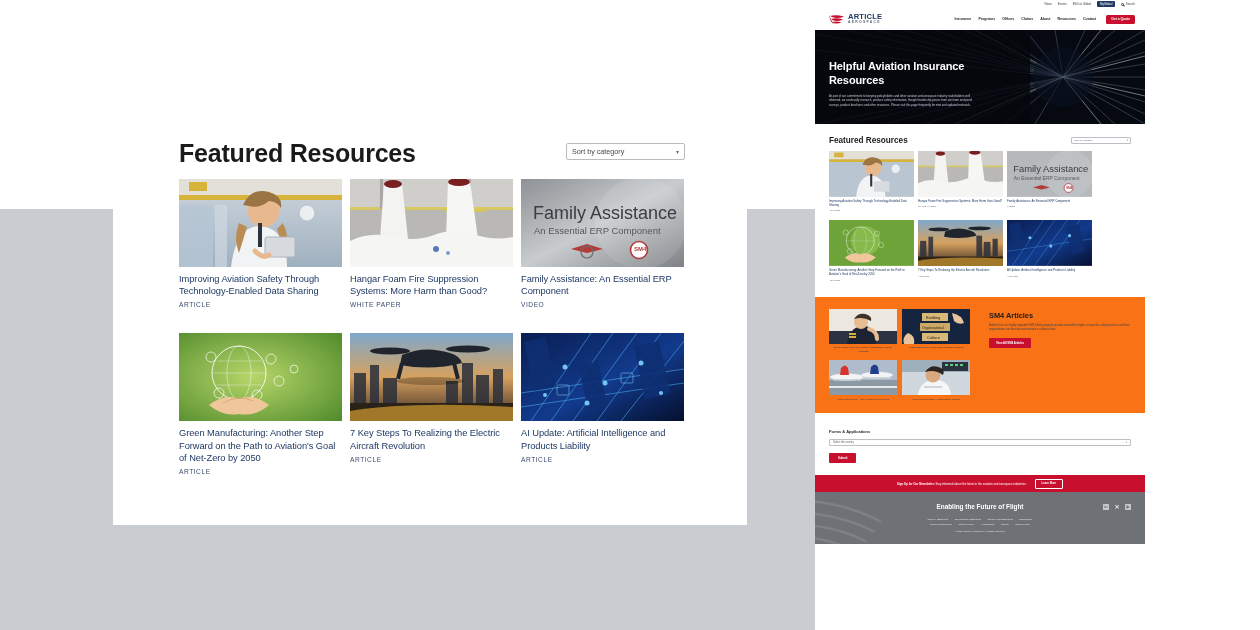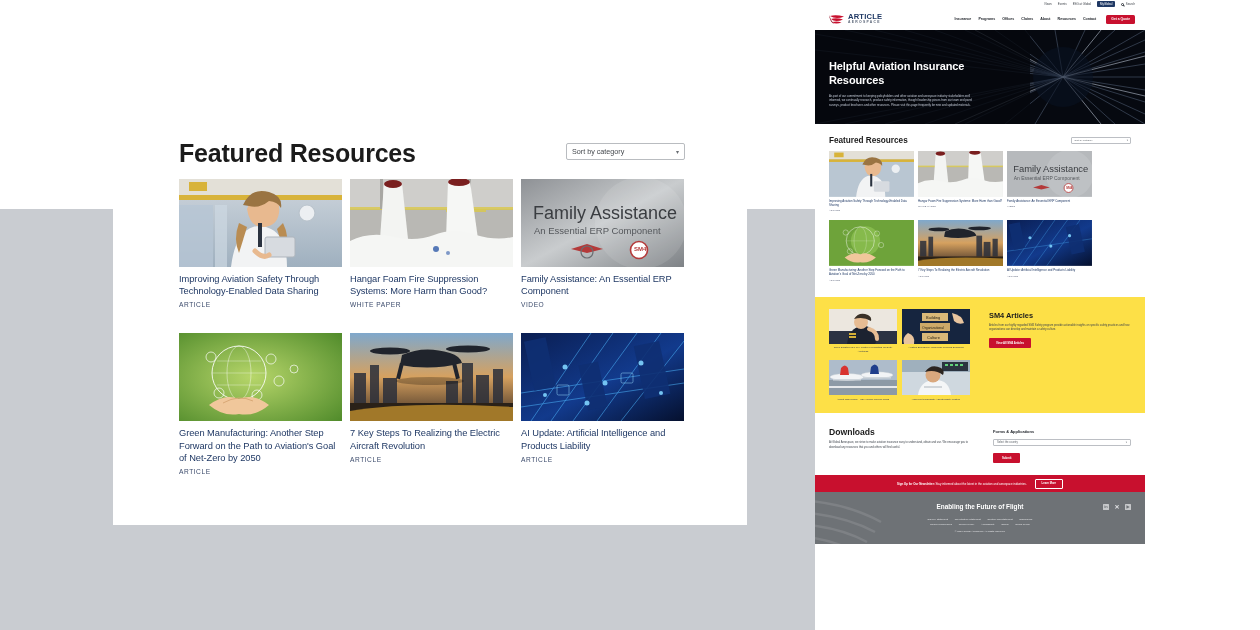--- a/index.html
+++ b/index.html
@@ -140,21 +140,21 @@
   .mini-grid { margin-top: 6px; display: flex; gap: 4px; }
   .mini-cell { width: 85px; }
   .mini-thumb { width: 85px; height: 46px; overflow: hidden; position: relative; }
   .mini-cap {
     margin-top: 3px; font-size: 2.9px; line-height: 1.35; color: #1f3864;
   }
   .mini-kind { margin-top: 1.5px; font-size: 2.2px; letter-spacing: .3px; color: #47506a; }
   .mini-row2 { margin-top: 9px; }
 
   
-  .sm4 { background: #fde047; padding: 12px 14px; display: flex; gap: 12px; }
+  .sm4 { background: #f97316; padding: 12px 14px; display: flex; gap: 12px; }
   .sm4-thumbs { width: 148px; }
   .sm4-row { display: flex; gap: 5px; }
   .sm4-row + .sm4-row { margin-top: 7px; }
   .sm4-item { width: 68px; }
   .sm4-img { width: 68px; height: 35px; overflow: hidden; position: relative; }
   .sm4-cap {
     margin-top: 2.5px; font-size: 2.5px; line-height: 1.4; color: #2b3550;
     text-align: center;
   }
   .sm4-right { flex: 1; padding-top: 2px; }
@@ -755,24 +755,20 @@
     </div>
 
     <div class="sm4-right">
       <div class="sm4-title">SM4 Articles</div>
       <div class="sm4-p">Articles from our highly regarded SM4 Safety program provide actionable insights on specific safety practices and how organizations can develop and maintain a safety culture.</div>
       <div class="btn-sm4">View All SM4 Articles</div>
     </div>
   </div>
 
   <div class="dl">
-    <div class="dl-left">
-      <div class="dl-title">Downloads</div>
-      <div class="dl-p">At Global Aerospace, we strive to make aviation insurance easy to understand, obtain and use. We encourage you to download any resources that you and others will find useful.</div>
-    </div>
     <div class="dl-right">
       <div class="dl-sub">Forms &amp; Applications</div>
       <div class="dl-select">
         <span>Select the country</span>
         <span class="caret">▾</span>
       </div>
       <div class="btn-submit">Submit</div>
     </div>
   </div>
 

